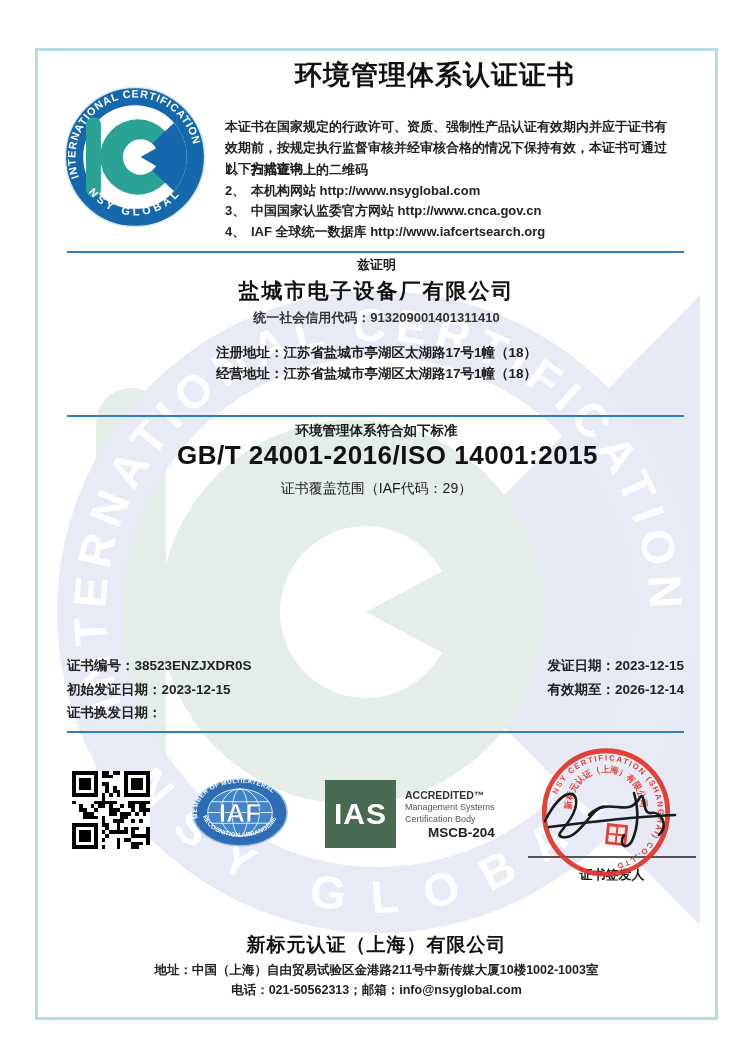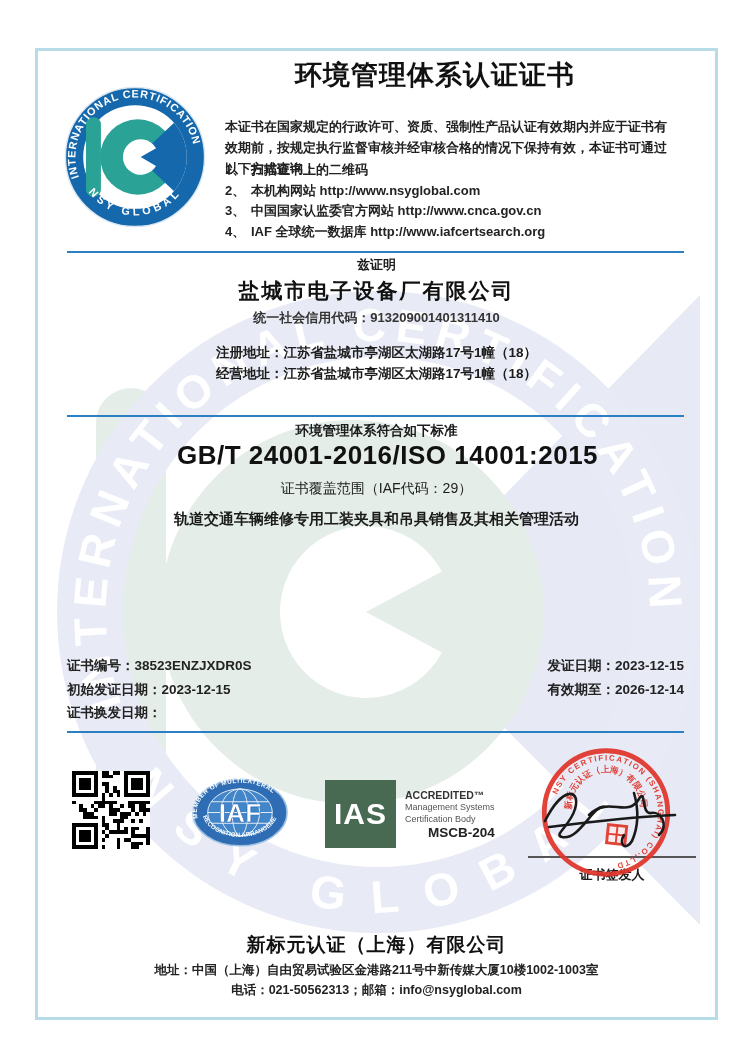--- a/index.html
+++ b/index.html
@@ -123,21 +123,20 @@
   <div class="center company">盐城市电子设备厂有限公司</div>
   <div class="center credit"><span>统一社会信用代码：</span><span>913209001401311410</span></div>
   <div class="center reg-addr">注册地址：江苏省盐城市亭湖区太湖路17号1幢（18）</div>
   <div class="center biz-addr">经营地址：江苏省盐城市亭湖区太湖路17号1幢（18）</div>
 
   <div class="hr hr2"></div>
 
   <div class="center std-heading">环境管理体系符合如下标准</div>
   <div class="center std-code">GB/T 24001-2016/ISO 14001:2015</div>
   <div class="center scope-label">证书覆盖范围（IAF代码：29）</div>
-  <div class="center scope">轨道交通车辆维修专用工装夹具和吊具销售及其相关管理活动</div>
 
   <div class="fields-left">
     <div><span>证书编号：</span><span>38523ENZJXDR0S</span></div>
     <div><span>初始发证日期：</span><span>2023-12-15</span></div>
     <div><span>证书换发日期：</span><span></span></div>
   </div>
   <div class="fields-right">
     <div><span>发证日期：</span><span>2023-12-15</span></div>
     <div><span>有效期至：</span><span>2026-12-14</span></div>
   </div>

